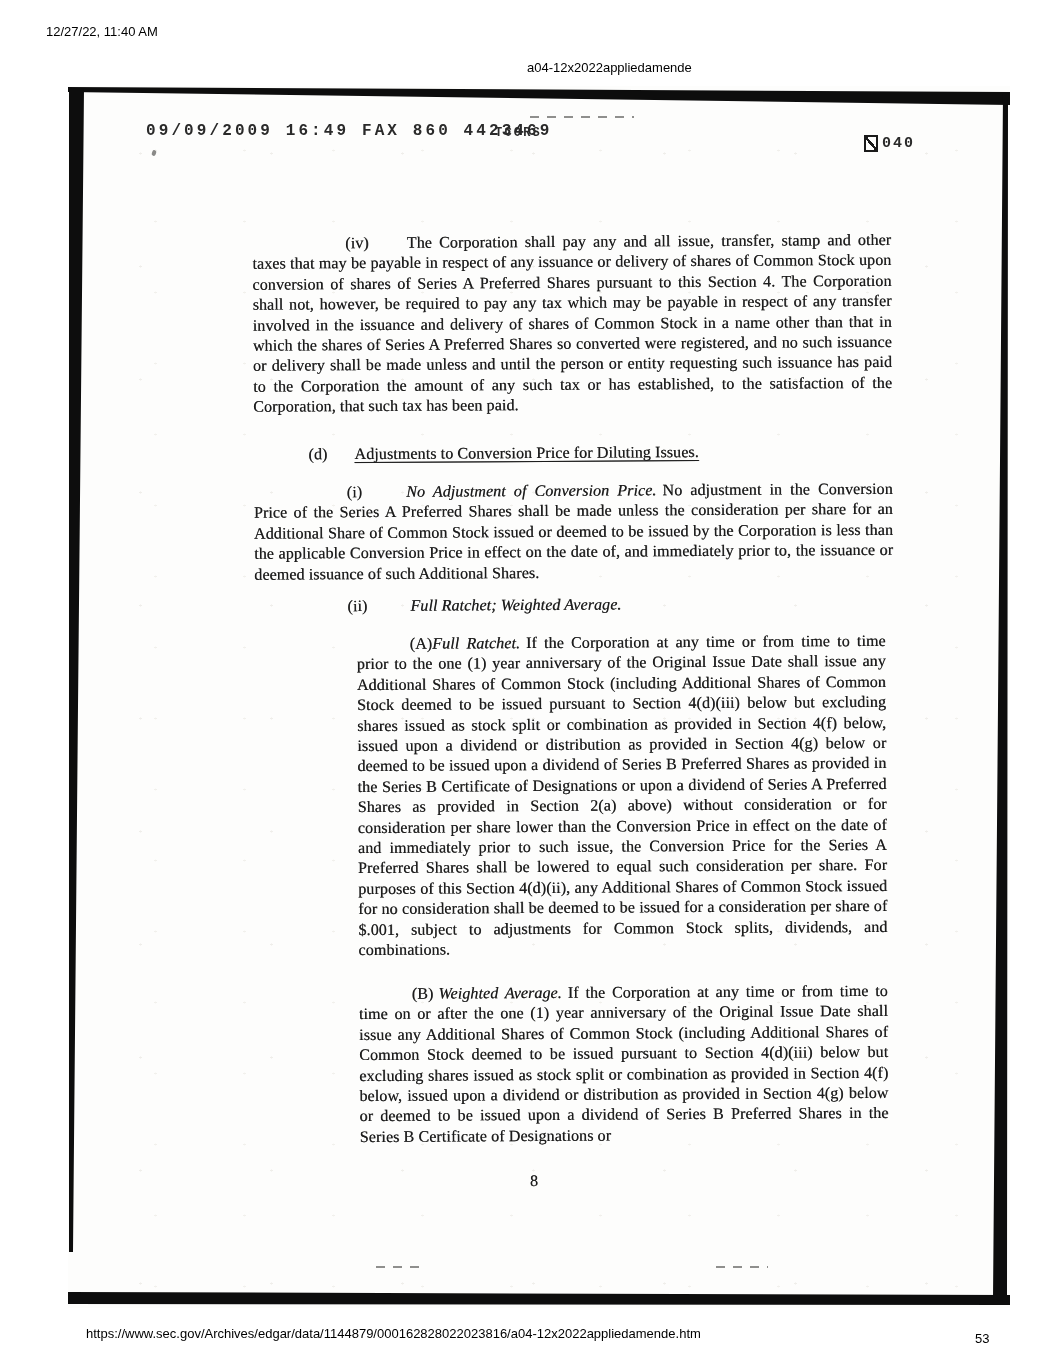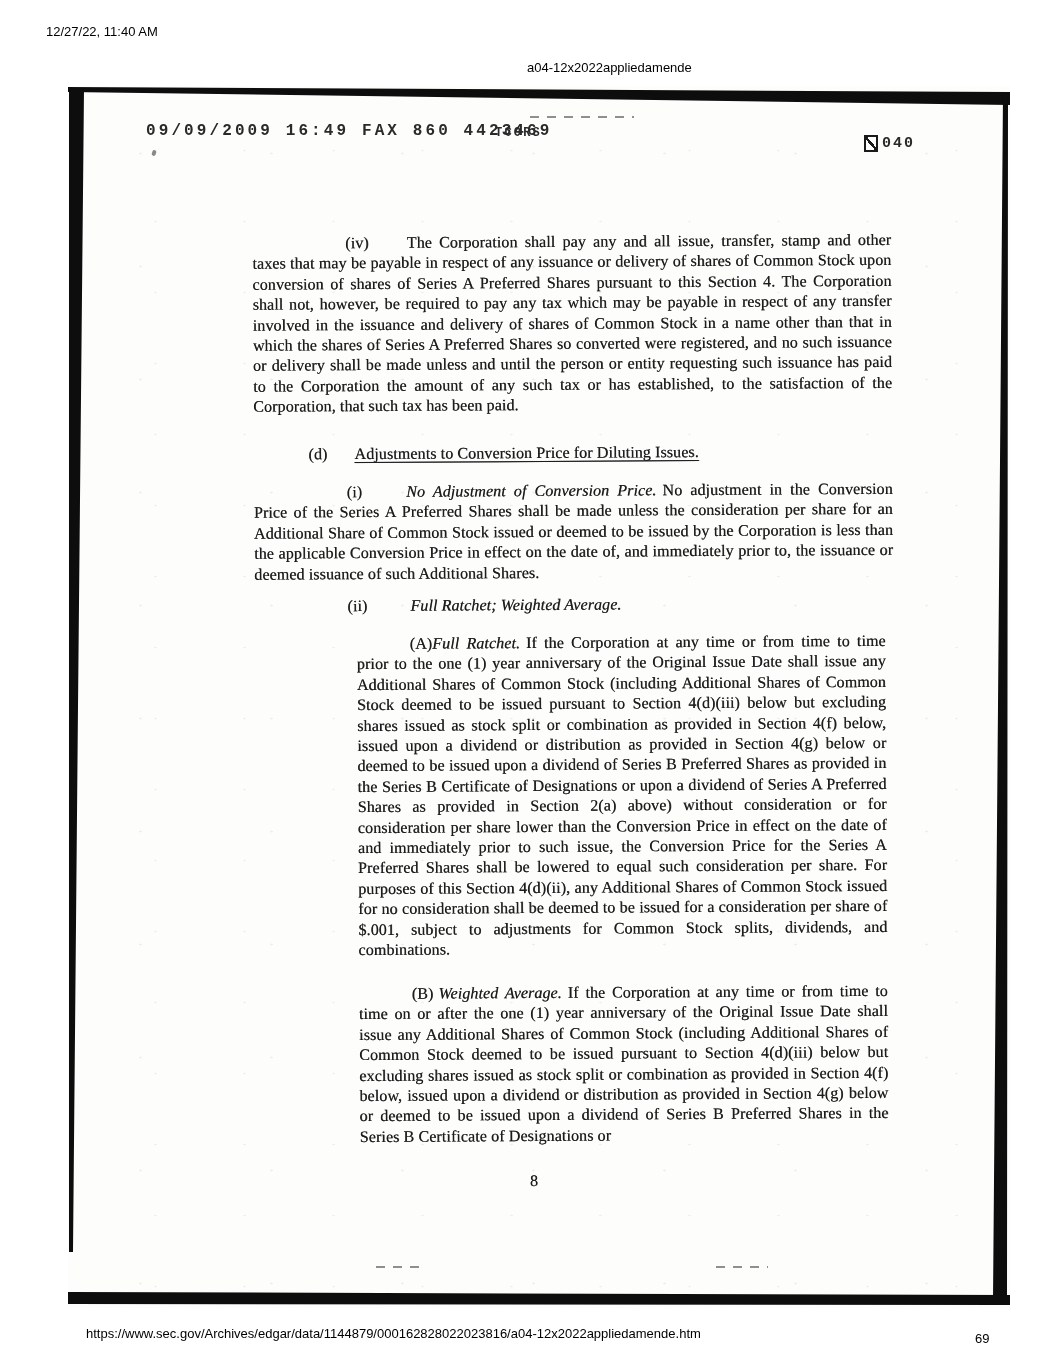--- a/index.html
+++ b/index.html
@@ -92,13 +92,13 @@
 
     <p class="p-a"><span>(A)</span><span class="ital">Full Ratchet.</span><span class="tab t6"></span><span>If the Corporation at any time or from time to time prior to the one (1) year anniversary of the Original Issue Date shall issue any Additional Shares of Common Stock (including Additional Shares of Common Stock deemed to be issued pursuant to Section 4(d)(iii) below but excluding shares issued as stock split or combination as provided in Section 4(f) below, issued upon a dividend or distribution as provided in Section 4(g) below or deemed to be issued upon a dividend of Series B Preferred Shares as provided in the Series B Certificate of Designations or upon a dividend of Series A Preferred Shares as provided in Section 2(a) above) without consideration or for consideration per share lower than the Conversion Price in effect on the date of and immediately prior to such issue, the Conversion Price for the Series A Preferred Shares shall be lowered to equal such consideration per share.  For purposes of this Section 4(d)(ii), any Additional Shares of Common Stock issued for no consideration shall be deemed to be issued for a consideration per share of $.001, subject to adjustments for Common Stock splits, dividends, and combinations.</span></p>
 
     <p class="p-b"><span>(B)</span><span class="tab t5"></span><span class="ital">Weighted Average.</span><span class="tab t6"></span><span>If the Corporation at any time or from time to time on or after the one (1) year anniversary of the Original Issue Date shall issue any Additional Shares of Common Stock (including Additional Shares of Common Stock deemed to be issued pursuant to Section 4(d)(iii) below but excluding shares issued as stock split or combination as provided in Section 4(f) below, issued upon a dividend or distribution as provided in Section 4(g) below or deemed to be issued upon a dividend of Series B Preferred Shares in the Series B Certificate of Designations or</span></p>
 
     <div class="pageno">8</div>
   </div>
 </div>
 
 <div class="chrome-text" style="left:46px; top:1326px;padding-left:40px;">https://www.sec.gov/Archives/edgar/data/1144879/000162828022023816/a04-12x2022appliedamende.htm</div>
-<div class="chrome-text" style="left:975px; top:1331px;">69</div>
+<div class="chrome-text" style="left:975px; top:1331px;">53</div>
 
 </body></html>

